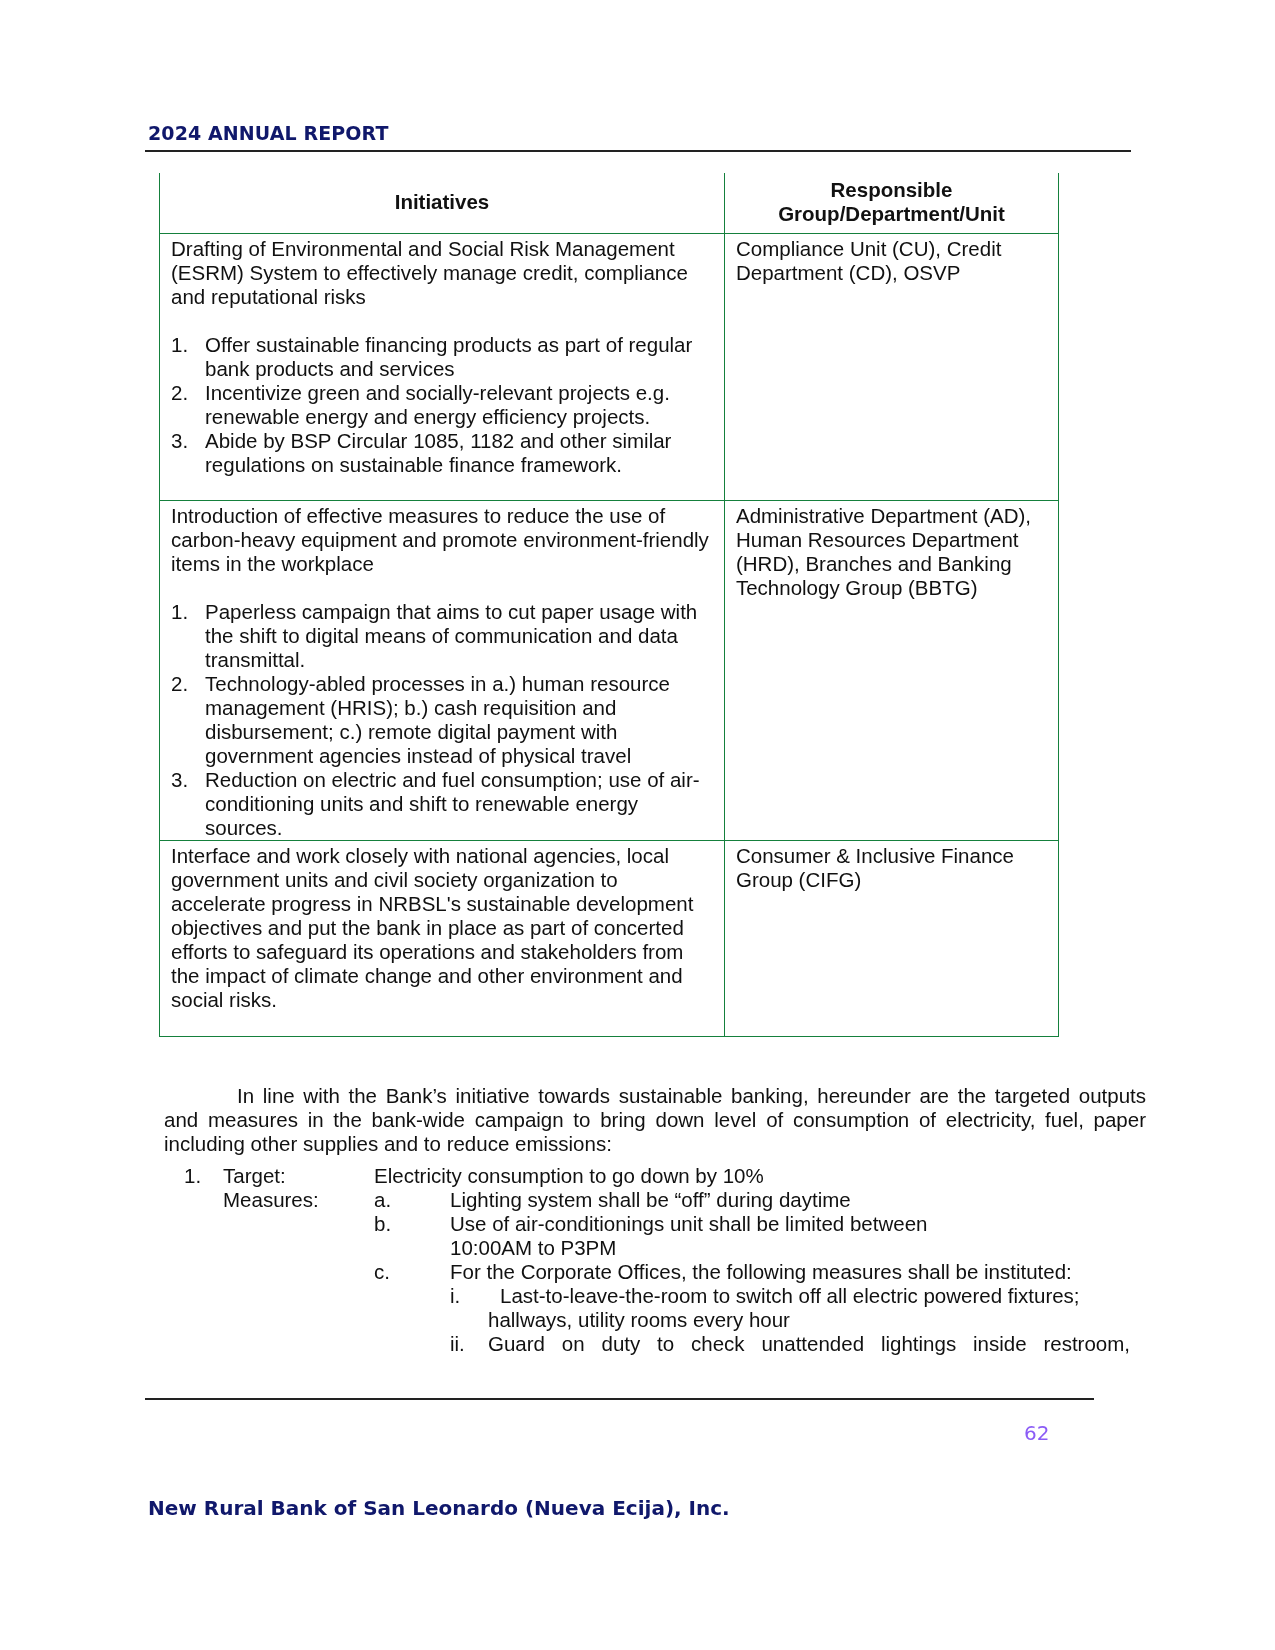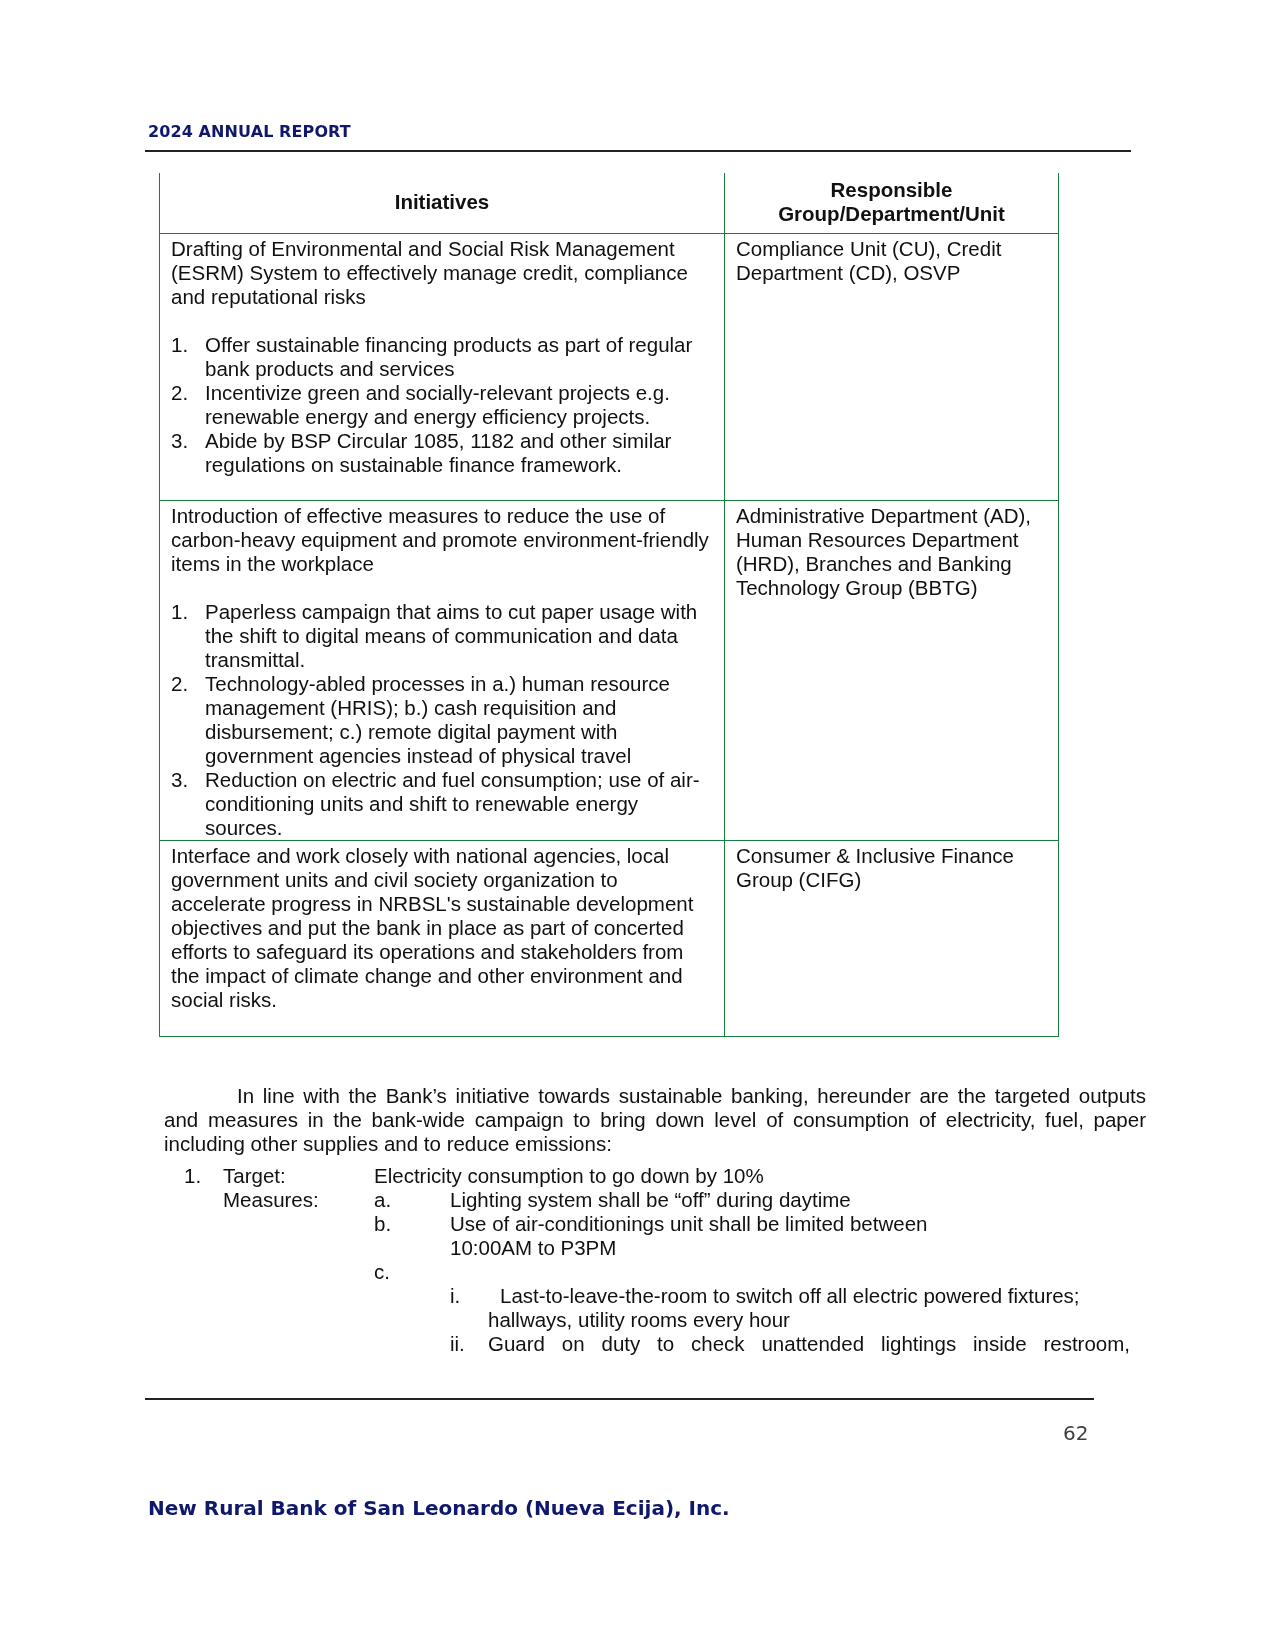--- a/index.html
+++ b/index.html
@@ -1,17 +1,17 @@
 <!DOCTYPE html>
 <html><head>
 <meta charset="utf-8">
 <style>
   html, body { margin: 0; padding: 0; background: #ffffff; }
   body { width: 1275px; height: 1650px; position: relative; overflow: hidden; font-family: "Liberation Sans", sans-serif; color: #111; }
-  .hdr-title { position: absolute; left: 148px; top: 122px; font-family: "DejaVu Sans", sans-serif; font-weight: bold; font-size: 16px; color: #10186b; letter-spacing: 0.1px; }
+  .hdr-title { position: absolute; left: 148px; top: 122px; font-family: "DejaVu Sans", sans-serif; font-weight: bold; font-size: 19px; color: #10186b; letter-spacing: 0.1px; }
   .hdr-rule { position: absolute; left: 145px; top: 150px; width: 986px; height: 0; border-top: 2px solid #222; }
 
   table.init { position: absolute; left: 159px; top: 173px; width: 900px; border-collapse: collapse; font-size: 20.5px; line-height: 24px; padding-left: 28px; }
   table.init td, table.init th { border: 1px solid #15803d; vertical-align: top; padding: 3px 11px 0 11px; }
   table.init tr.head th { border-top: none; height: 58px; font-weight: bold; text-align: center; vertical-align: middle; padding-top: 0; padding-bottom: 2px; }
   table.init col.c1 { width: 613px; }
   table.init col.c2 { width: 345px; }
   tr.r1 td { height: 263px; }
   tr.r2 td { height: 315px; }
   tr.r3 td { height: 192px; }
@@ -22,21 +22,21 @@
 
   .para { position: absolute; left: 148px; top: 1068px; width: 982px; font-size: 20.5px; line-height: 24px; text-align: justify; text-indent: 73px; margin: 16px; }
 
   .tlist { position: absolute; left: 148px; top: 1164px; width: 982px; font-size: 20.5px; line-height: 24px; }
   .row { position: relative; height: 24px; }
   .abs { position: absolute; top: 0; white-space: nowrap; }
   .justify { text-align: justify; text-align-last: left; white-space: normal; }
 
   .ftr-rule { position: absolute; left: 145px; top: 1398px; width: 949px; height: 0; border-top: 2px solid #222; }
   .ftr-name { position: absolute; left: 148px; top: 1496px; font-family: "DejaVu Sans", sans-serif; font-weight: bold; font-size: 20px; color: #10186b; }
-  .ftr-page { position: absolute; left: 1063px; top: 1421px; font-family: "DejaVu Sans", sans-serif; font-size: 20px; color: #404040; }
+  .ftr-page { position: absolute; left: 1024px; top: 1421px; font-family: "DejaVu Sans", sans-serif; font-size: 20px; color: #8b5cf6; }
 </style>
 </head>
 <body>
 
 <div class="hdr-title">2024 ANNUAL REPORT</div>
 <div class="hdr-rule"></div>
 
 <table class="init">
   <colgroup>
       <col class="c1">
@@ -123,20 +123,21 @@
   </div>
   <div class="row">
     <span class="abs" style="left:226px">b.</span>
     <span class="abs" style="left:302px">Use of air-conditionings unit shall be limited between</span>
   </div>
   <div class="row">
     <span class="abs" style="left:302px">10:00AM to P3PM</span>
   </div>
   <div class="row">
     <span class="abs" style="left:226px">c.</span>
+    <span class="abs" style="left:302px">For the Corporate Offices, the following measures shall be instituted:</span>
   </div>
   <div class="row">
     <span class="abs" style="left:302px">i.</span>
     <span class="abs" style="left:352px">Last-to-leave-the-room to switch off all electric powered fixtures;</span>
   </div>
   <div class="row">
     <span class="abs" style="left:340px">hallways, utility rooms every hour</span>
   </div>
   <div class="row">
     <span class="abs" style="left:302px">ii.</span>

